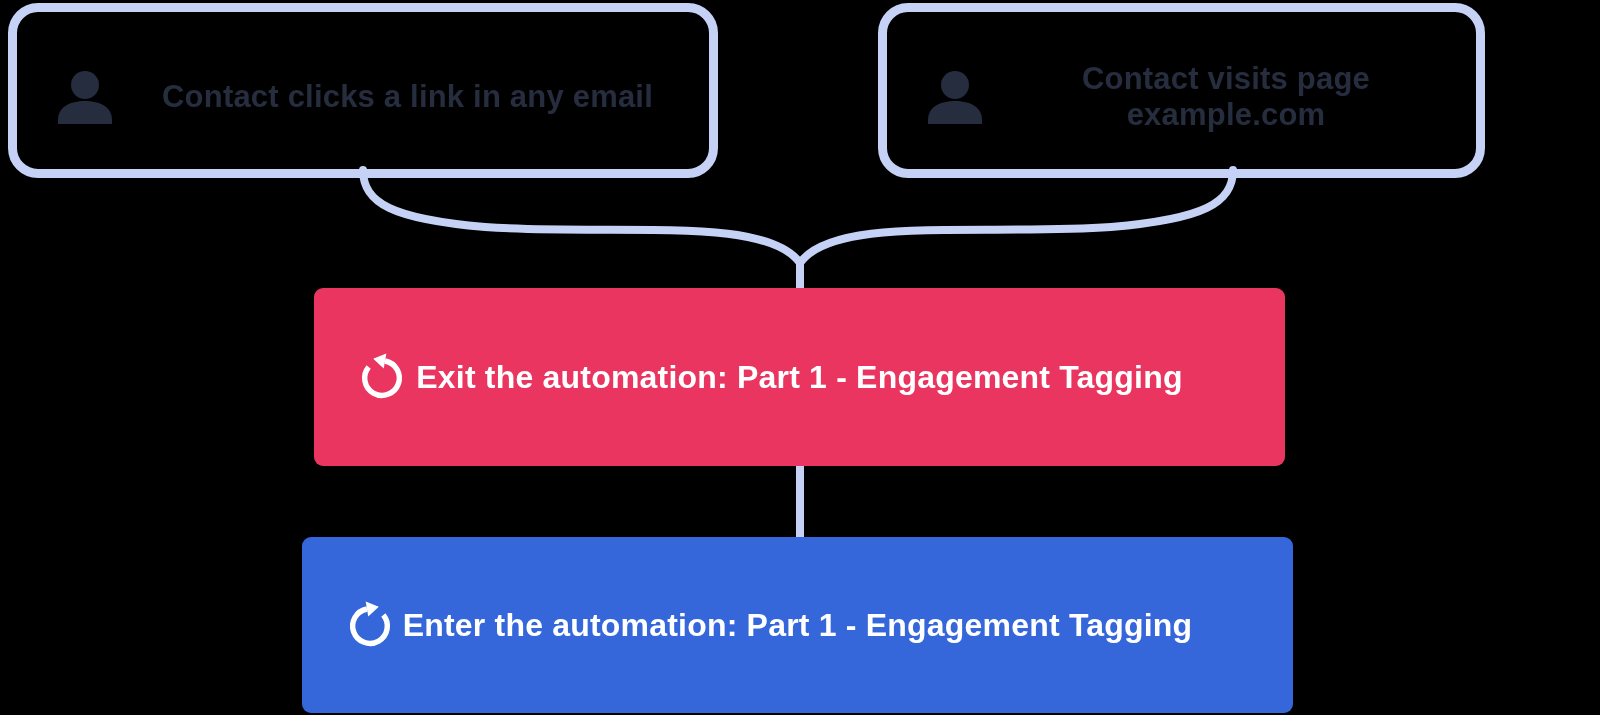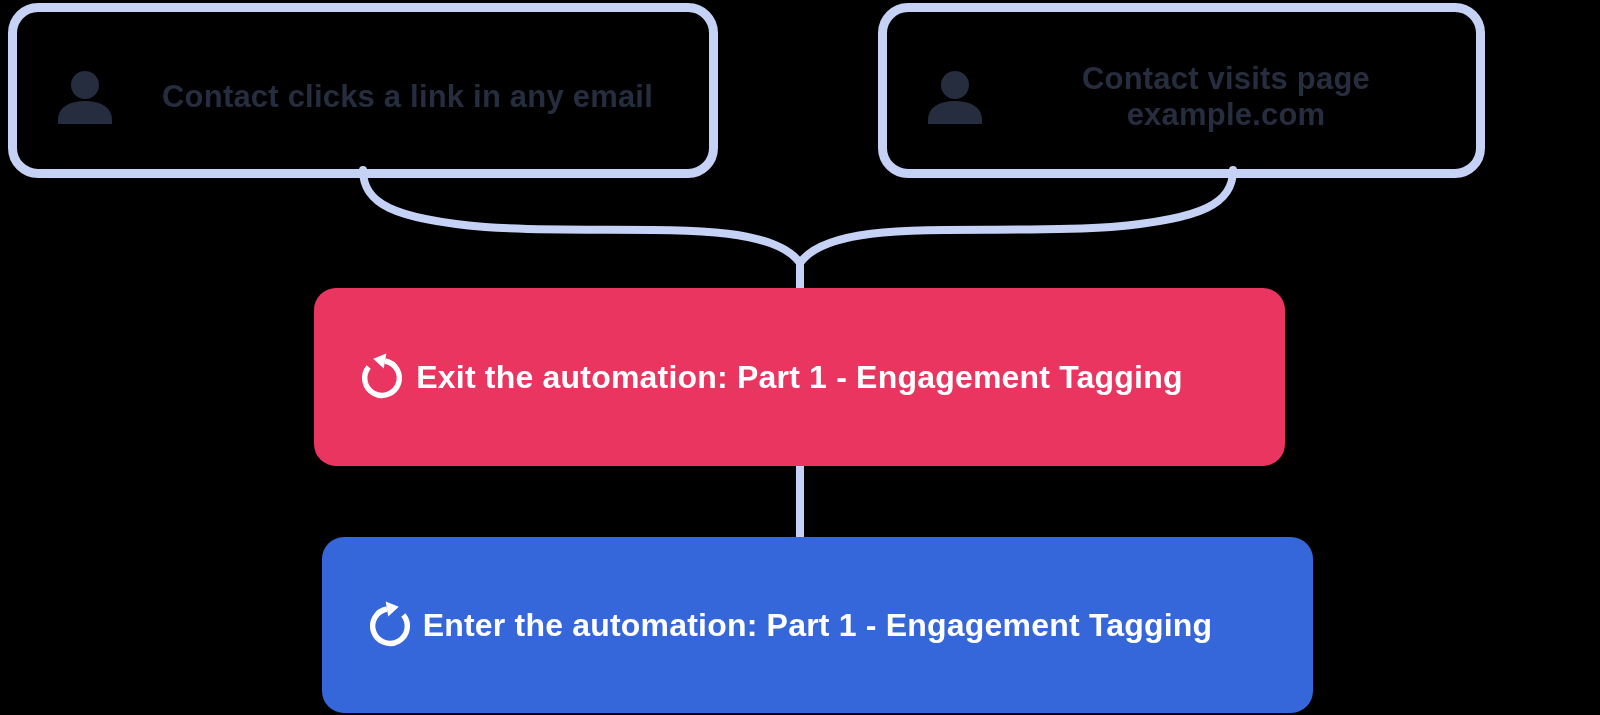--- a/index.html
+++ b/index.html
@@ -46,21 +46,21 @@
     text-align: center;
     font-size: 31px;
     font-weight: 700;
     letter-spacing: 0.2px;
   }
   #trigger-left  { left: 8px;   top: 3px; width: 710px; }
   #trigger-right { left: 878px; top: 3px; width: 607px; }
   .action {
     position: absolute;
     box-sizing: border-box;
-    border-radius: 22px;
+    border-radius: 9px;
     display: flex;
     align-items: center;
     color: var(--action-text);
   }
   .action .icon {
     position: absolute;
     left: 42px;
     top: 50%;
     transform: translateY(-50%);
   }
@@ -68,21 +68,21 @@
   .action .icon .arc { fill: none; stroke: var(--action-text); stroke-width: 5; }
   .action .icon .head { fill: var(--action-text); }
   .action .label {
     width: 100%;
     text-align: center;
     font-size: 32px;
     font-weight: 700;
     letter-spacing: 0.2px;
   }
   #action-exit  { left: 314px; top: 288px; width: 971px; height: 178px; background: var(--action-exit-bg); }
-  #action-enter { left: 302px; top: 537px; width: 991px; height: 176px; background: var(--action-enter-bg); margin-left: 20px; }
+  #action-enter { left: 302px; top: 537px; width: 991px; height: 176px; background: var(--action-enter-bg); }
 </style>
 </head>
 <body>
 
 <div class="canvas">
 
   <svg class="connectors" width="1600" height="715" viewBox="0 0 1600 715" aria-hidden="true">
     <path d="M 363,170 C 363,203 392,219 485,227 C 615,236 766,215 800,263 L 800,300"></path>
     <path d="M 1233,170 C 1233,203 1204,219 1111,227 C 981,236 834,215 800,263 L 800,300"></path>
     <path d="M 800,450 L 800,545"></path>

